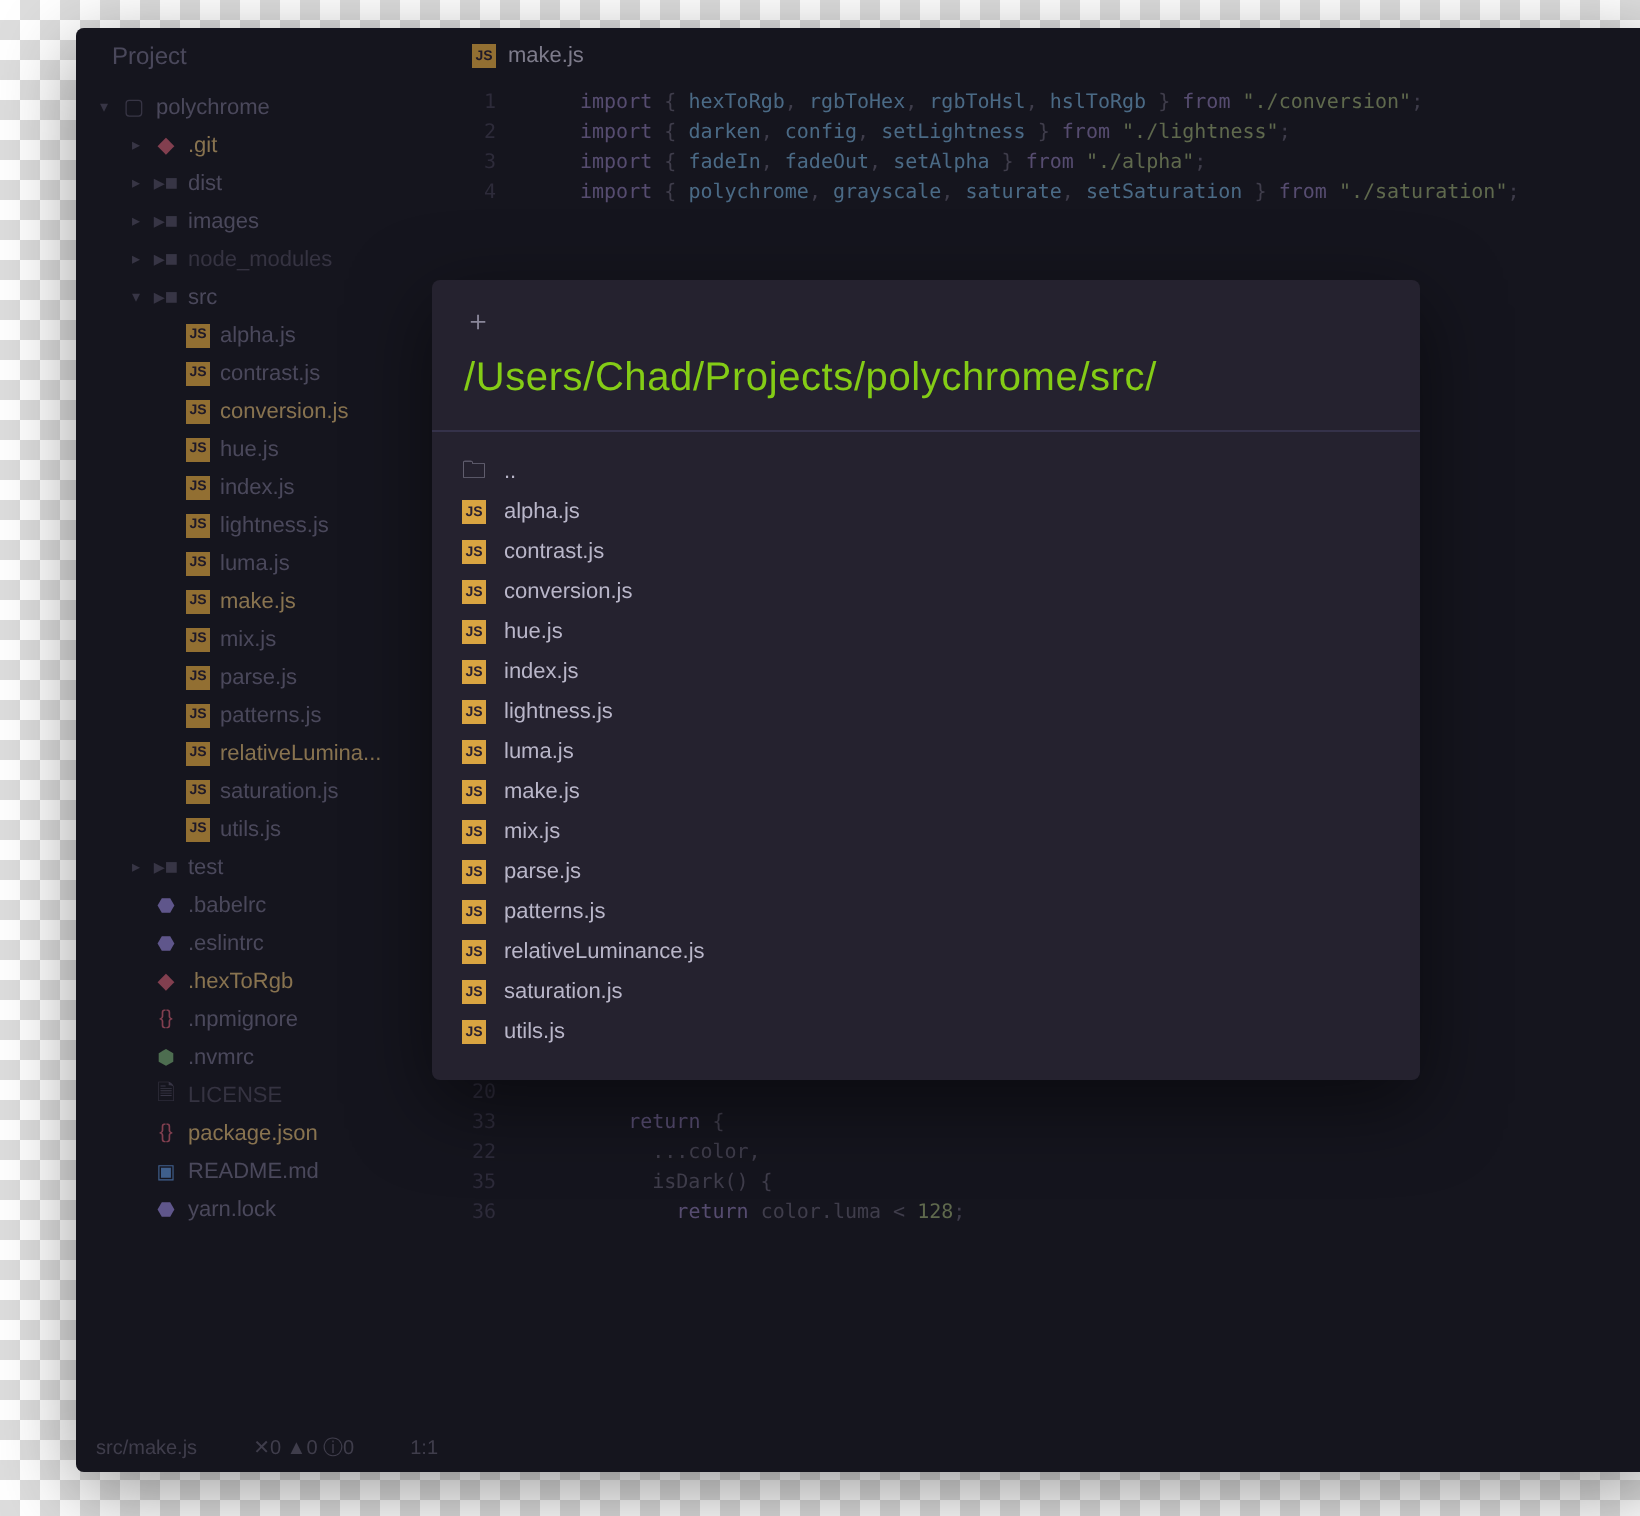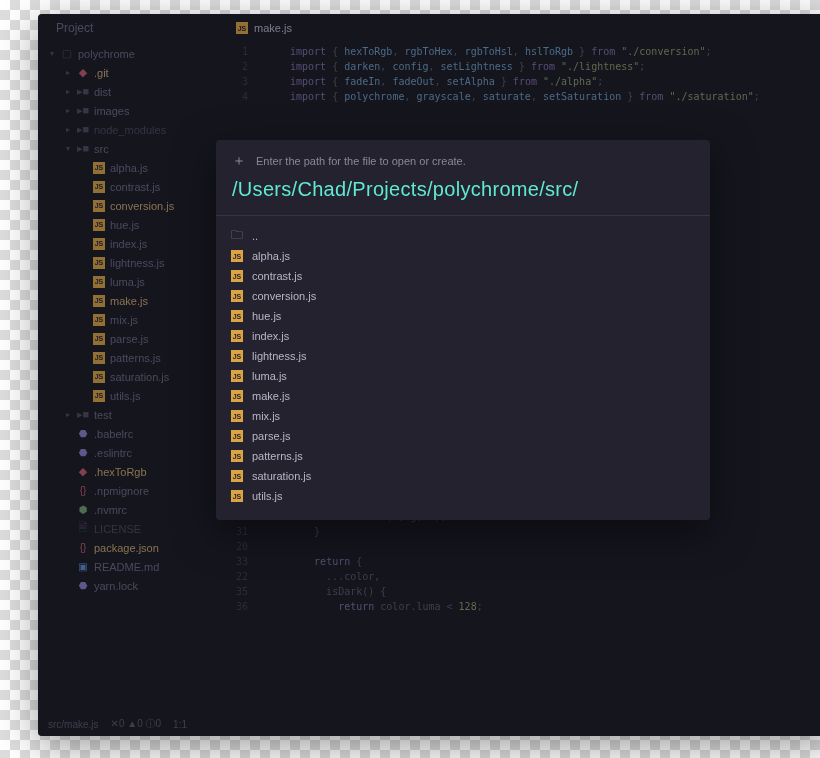--- a/index.html
+++ b/index.html
@@ -70,21 +70,21 @@
 .line { display:flex; height:15px; }
 .gutter { width: 34px; text-align:right; padding-right:10px; color:#3e3b4d; }
 .code { color:#5a5768; white-space: pre; margin-left: 32px; }
 .kw { color:#7d6ea0; } .fn { color:#6b9bc1; } .str { color:#8a9a6a; } .pun { color:#5a5768; }
 
 .statusbar {
   height: 24px; display:flex; align-items:center;
   padding: 0 10px; font-size: 10px; color:#5a5768;
   justify-content: space-between;
 }
-.statusbar .left, .statusbar .right { display:flex; gap:12px; align-items:center; }
+.statusbar .left, .statusbar .right { display:flex; gap:28px; align-items:center; }
 
 .overlay {
   position:absolute; left:0; top:0; width:100%; height:100%;
   background: rgba(15,14,22,.35);
 }
 .dialog {
   position:absolute;
   left: 178px; top: 126px;
   width: 494px;
   background: #25222f;
@@ -94,21 +94,21 @@
 }
 .dlg-top {
   display:flex; align-items:center; gap:10px;
   padding: 12px 16px 4px 16px;
   color:#8a879a; font-size:11px;
 }
 .plus-ic { font-size:14px; color:#8a879a; }
 .path-input {
   padding: 4px 11px 14px 16px;
   font-size: 20px; font-weight:300;
-  color:#5eead4;
+  color:#84cc16;
   letter-spacing: .3px;
 }
 .divider { height:1px; background:#35324a; margin: 0 0 10px 0; }
 .dlg-list { padding: 0 14px 14px 14px; }
 .dlg-row {
   display:flex; align-items:center; gap:8px;
   height: 20px; font-size:11px;
 }
 .dlg-row .icon { width:14px; height:14px; display:flex; align-items:center; justify-content:center; }
 .up-ic { color:#8a879a; font-size:12px; }
@@ -229,20 +229,27 @@
             </span>
             <span>parse.js</span>
           </div>
           <div class="tree-row d2">
             <span class="chev"></span>
             <span class="icon">
               <span class="js-ic">JS</span>
             </span>
             <span>patterns.js</span>
           </div>
+          <div class="tree-row d2 mod">
+            <span class="chev"></span>
+            <span class="icon">
+              <span class="js-ic">JS</span>
+            </span>
+            <span>relativeLumina...</span>
+          </div>
           <div class="tree-row d2">
             <span class="chev"></span>
             <span class="icon">
               <span class="js-ic">JS</span>
             </span>
             <span>saturation.js</span>
           </div>
           <div class="tree-row d2">
             <span class="chev"></span>
             <span class="icon">
@@ -471,21 +478,20 @@
       </span>
       <span>1:1</span>
     </div>
   </div>
 
   <div class="overlay"></div>
 
   <div class="dialog">
     <div class="dlg-top">
       <span class="plus-ic">＋</span>
-      <span>Enter the path for the file to open or create.</span>
     </div>
     <div class="path-input">/Users/Chad/Projects/polychrome/src/</div>
     <div class="divider"></div>
     <div class="dlg-list" id="dlg-list">
         <div class="dlg-row">
           <span class="icon up-ic">🗀</span>
           <span>..</span>
         </div>
         <div class="dlg-row">
           <span class="icon">
@@ -550,20 +556,26 @@
         <div class="dlg-row">
           <span class="icon">
             <span class="js-ic">JS</span>
           </span>
           <span>patterns.js</span>
         </div>
         <div class="dlg-row">
           <span class="icon">
             <span class="js-ic">JS</span>
           </span>
+          <span>relativeLuminance.js</span>
+        </div>
+        <div class="dlg-row">
+          <span class="icon">
+            <span class="js-ic">JS</span>
+          </span>
           <span>saturation.js</span>
         </div>
         <div class="dlg-row">
           <span class="icon">
             <span class="js-ic">JS</span>
           </span>
           <span>utils.js</span>
         </div>
       </div>
   </div>

